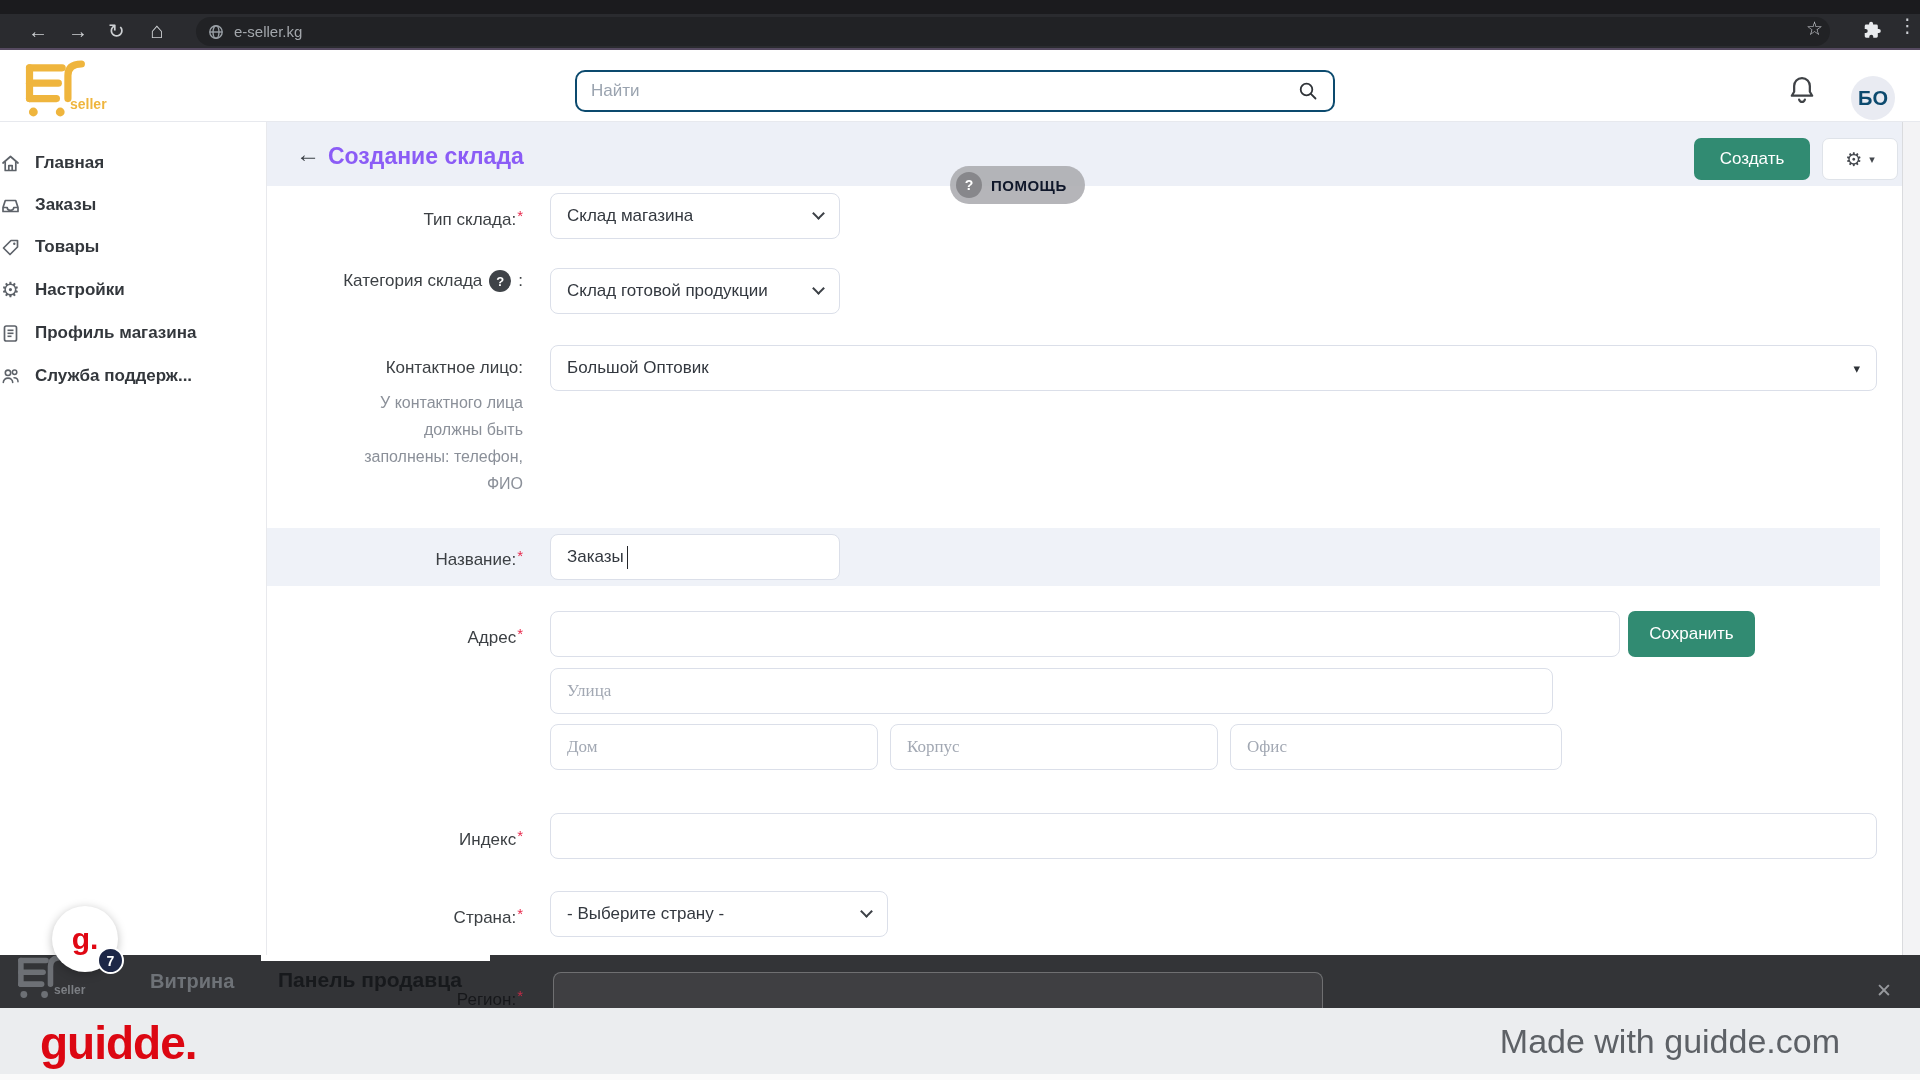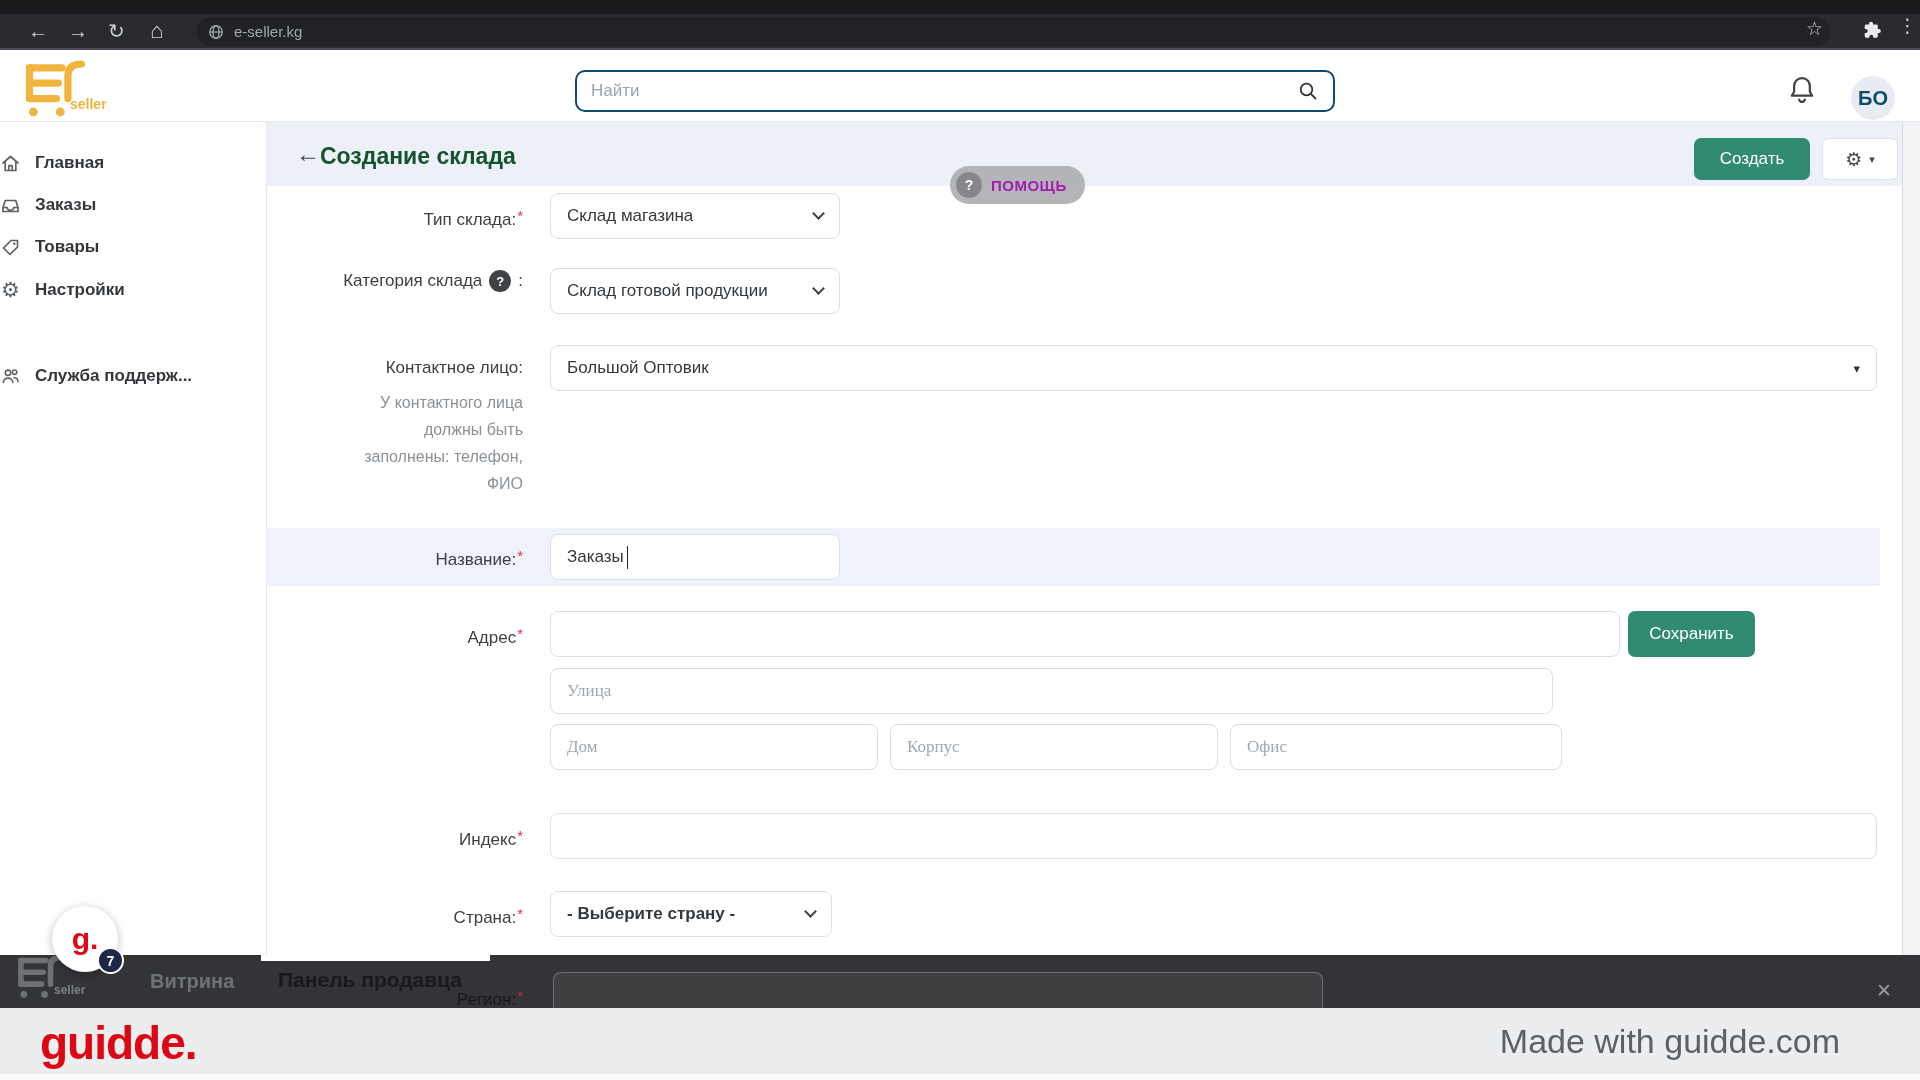--- a/index.html
+++ b/index.html
@@ -40,36 +40,36 @@
   .sideitem .lbl { font-size:17px; font-weight:600; color:#33373c; white-space:nowrap; }
   .sideitem svg { flex:0 0 auto; }
   .gearglyph { font-size:21px; color:#5d6269; line-height:20px; width:21px; text-align:center; }
 
   
   .content-bg { left:267px; top:122px; width:1653px; height:833px; background:#edf0f7; }
   .panel { left:267px; top:186px; width:1635px; height:769px; background:#ffffff; z-index:2; }
   .scrolltrack { left:1902px; top:122px; width:18px; height:833px; background:#f3f3f5;
     border-left:1px solid #dadbde; z-index:3; }
   .backarrow { left:296px; top:140px; font-size:24px; color:#3a3f45; z-index:3; }
-  .pagetitle { left:320px; top:143px; font-size:23px; font-weight:700; color:#14532d; z-index:3; }
+  .pagetitle { left:328px; top:143px; font-size:23px; font-weight:700; color:#8b5cf6; z-index:3; }
 
   .btn-green { background:#318b72; color:#ffffff; border:none; border-radius:7px;
     font-size:17px; font-weight:500; font-family:inherit; cursor:pointer; }
   .create-btn { left:1694px; top:138px; width:116px; height:42px; z-index:3; }
   .gear-btn { left:1822px; top:138px; width:76px; height:42px; background:#fff;
     border:1px solid #dfe3e9; border-radius:7px; display:flex; align-items:center;
     justify-content:center; gap:7px; cursor:pointer; z-index:3; }
   .gear-btn .g { font-size:19px; color:#44484e; }
   .gear-btn .c { font-size:11px; color:#44484e; }
 
   .help-pill { left:950px; top:166px; height:38px; padding:0 18px 0 6px; background:rgba(171,171,175,0.88);
     border-radius:19px; display:flex; align-items:center; gap:9px; z-index:8; }
   .help-pill .qc { width:26px; height:26px; border-radius:50%; background:#87878b; color:#fff;
     font-size:14px; font-weight:700; display:flex; align-items:center; justify-content:center; }
-  .help-pill .t { color:#a21caf; font-size:15px; font-weight:600; letter-spacing:0.5px; }
+  .help-pill .t { color:#0f172a; font-size:15px; font-weight:600; letter-spacing:0.5px; }
 
   
   .flabel { position:absolute; left:0; width:256px; text-align:right; font-size:17px;
     color:#3c4044; font-weight:500; line-height:24px; }
   .flabel-flex { position:absolute; left:0; width:256px; display:flex; align-items:center;
     justify-content:flex-end; gap:7px; font-size:17px; color:#3c4044; font-weight:500; }
   .req { color:#e8274b; font-size:15px; vertical-align:4px; margin-left:1px; }
   .helpdot { width:22px; height:22px; border-radius:50%; background:#3f4348; color:#fff;
     font-size:13px; font-weight:700; display:flex; align-items:center; justify-content:center; }
   .sel, .inp { position:absolute; background:#fff; border:1px solid #dbdfe9; border-radius:8px;
@@ -191,20 +191,29 @@
       <svg class="icon" width="21" height="21" viewBox="0 0 21 21">
         <path d="M11 3.5 H17.5 V10 L10 17.5 L3.5 11 Z" fill="none" stroke="#5d6269" stroke-width="1.7" stroke-linejoin="round"></path>
         <circle cx="14.3" cy="6.7" r="1.2" fill="#5d6269"></circle>
       </svg>
       <span class="lbl">Товары</span>
     </div>
     <div class="sideitem" style="top:147px;">
       <span class="gearglyph">⚙</span>
       <span class="lbl">Настройки</span>
     </div>
+    <div class="sideitem" style="top:190px;">
+      <svg class="icon" width="21" height="21" viewBox="0 0 21 21">
+        <rect x="4.5" y="3" width="12" height="15" rx="1.8" fill="none" stroke="#5d6269" stroke-width="1.7"></rect>
+        <line x1="7.5" y1="7.3" x2="13.5" y2="7.3" stroke="#5d6269" stroke-width="1.6"></line>
+        <line x1="7.5" y1="10.3" x2="13.5" y2="10.3" stroke="#5d6269" stroke-width="1.6"></line>
+        <line x1="7.5" y1="13.3" x2="11.5" y2="13.3" stroke="#5d6269" stroke-width="1.6"></line>
+      </svg>
+      <span class="lbl">Профиль магазина</span>
+    </div>
     <div class="sideitem" style="top:233px;">
       <svg class="icon" width="21" height="21" viewBox="0 0 21 21">
         <circle cx="8" cy="6.8" r="2.7" fill="none" stroke="#5d6269" stroke-width="1.6"></circle>
         <path d="M3.3 16.5 c0-2.7 2.1-4.4 4.7-4.4 s4.7 1.7 4.7 4.4" fill="none" stroke="#5d6269" stroke-width="1.6" stroke-linecap="round"></path>
         <circle cx="14.6" cy="6.2" r="2.2" fill="none" stroke="#5d6269" stroke-width="1.5"></circle>
         <path d="M14 11.7 c2.5 0 4 1.6 4 4" fill="none" stroke="#5d6269" stroke-width="1.5" stroke-linecap="round"></path>
       </svg>
       <span class="lbl">Служба поддерж...</span>
     </div>
   </div>
@@ -281,21 +290,21 @@
     <input class="inp" style="left: 963px; top: 538px; width: 332px;" placeholder="Офис">
 
     <div class="flabel" style="top:638px;">
       <span>Индекс</span><span class="req">*</span>
     </div>
     <input class="inp" style="left: 283px; top: 627px; width: 1327px;">
 
     <div class="flabel" style="top:716px;">
       <span>Страна:</span><span class="req">*</span>
     </div>
-    <div class="sel" style="left:283px;top:705px;width:282px;font-weight:bold;">
+    <div class="sel" style="left:283px;top:705px;width:338px;">
       <span>- Выберите страну -</span>
       <span class="chev"></span>
     </div>
   </div>
 
   <div class="abs darkbar">
     <div class="tab-underline"></div>
     <div style="position:absolute;left:12px;top:-4px;">
       <svg class="icon" width="74" height="50" viewBox="0 0 100 66">
         <g stroke="#6d7075" stroke-width="7.5" fill="none" stroke-linecap="round">

